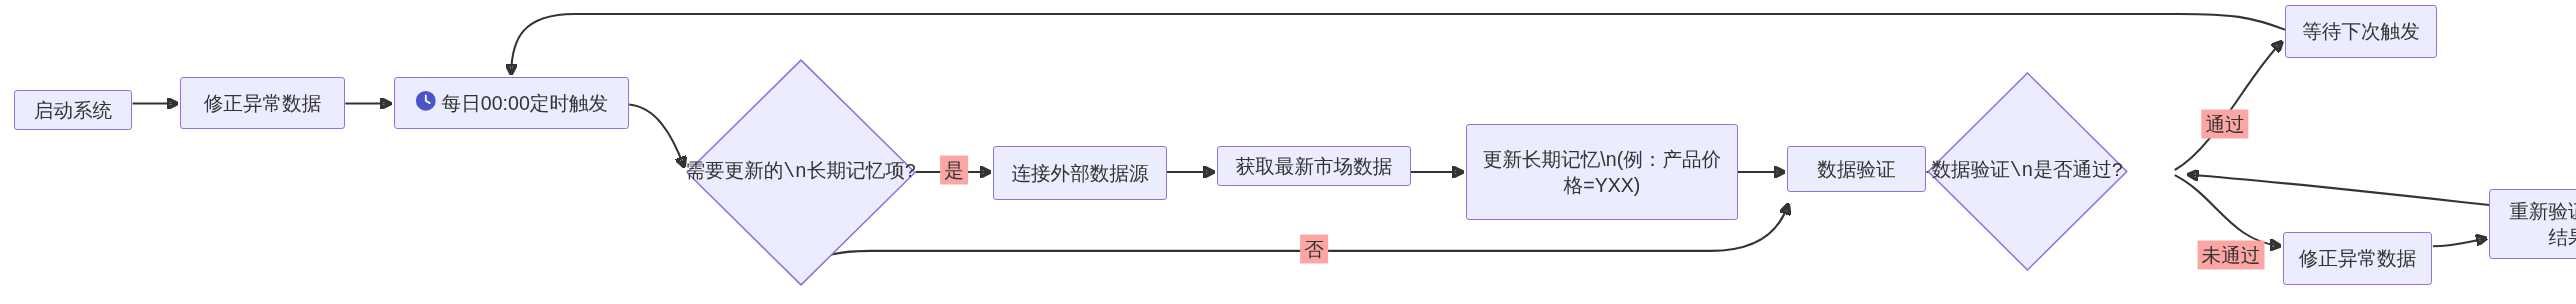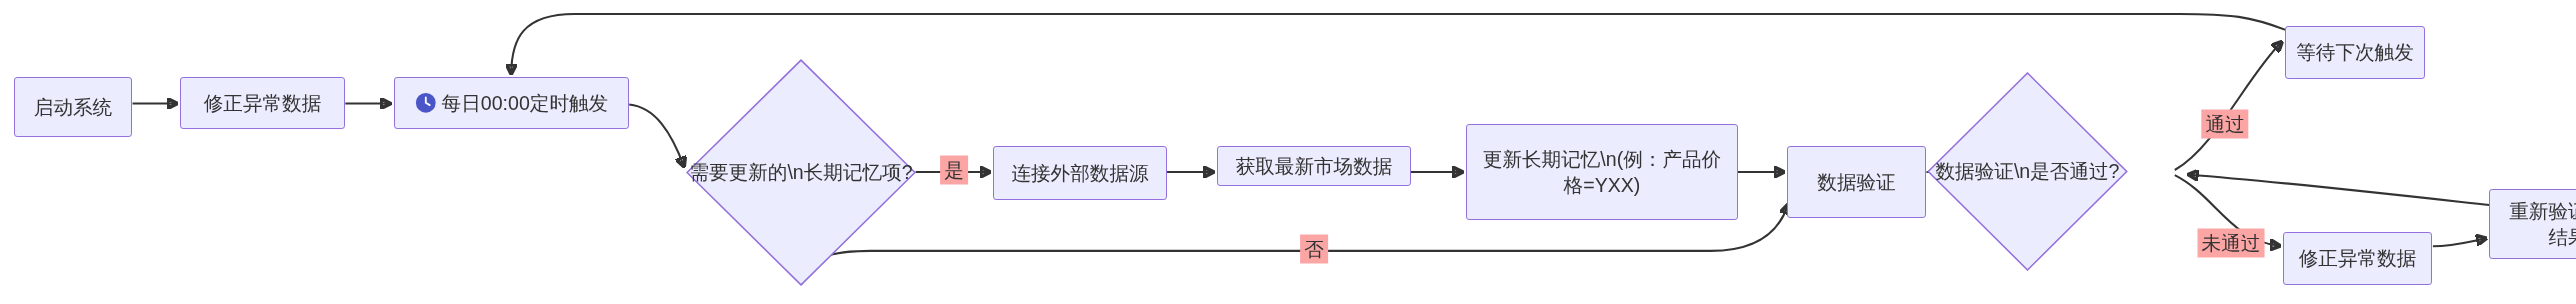--- a/index.html
+++ b/index.html
@@ -12,23 +12,23 @@
     overflow:hidden;
   }
   .edges{position:absolute;left:0;top:0;width:2686px;height:305px;z-index:1;}
   .edges path{stroke:#333333;stroke-width:4;fill:none;}
   .node{position:absolute;z-index:2;display:flex;align-items:center;justify-content:center;
         font-size:19.6px;line-height:1.35;text-align:center;}
   .box{background:#ECECFF;border:1.5px solid #9370DB;border-radius:3.1px;box-sizing:border-box;padding:0 8.2px;}
   .diamond{background:transparent;border:none;padding:0;}
   .diamond .dshape{position:absolute;left:0;top:0;}
   .diamond .dshape polygon{fill:#ECECFF;stroke:#9370DB;stroke-width:3;}
-  .diamond .nlabel{position:relative;white-space:nowrap;z-index:1;}
+  .diamond .nlabel{position:relative;white-space:nowrap;z-index:1;font-family:Liberation Mono, monospace;}
   .nlabel{display:inline-block;}
-  .iconrow{display:flex;align-items:center;gap:5.2px;white-space:nowrap;}
+  .iconrow{display:flex;align-items:flex-start;gap:5.2px;white-space:nowrap;}
   .edge-label{
     position:absolute;z-index:3;transform:translate(-50%,-50%);
     background:#fca5a5;padding:1px 4.1px;font-size:19.6px;color:#333333;white-space:nowrap;
   }
   .wrapbox-update{padding:0 14.4px;}
   .wrapbox-reval{padding:0 12.4px;}
 </style>
 </head>
 <body>
 
@@ -49,21 +49,21 @@
     <path d="M 3372 334 L 3461 334" marker-end="url(#arrow)"></path>
     <path d="M 3739 334 L 3825 334" marker-end="url(#arrow)"></path>
     <path d="M 4221 330 C 4300 285 4360 150 4428 82" marker-end="url(#arrow)"></path>
     <path d="M 4221 340 C 4300 380 4330 468 4424 477" marker-end="url(#arrow)"></path>
     <path d="M 4722 478 C 4762 478 4788 470 4824 463" marker-end="url(#arrow)"></path>
     <path d="M 4832 398 C 4650 378 4420 352 4249 339" marker-end="url(#arrow)"></path>
     <path d="M 4436 58 C 4368 32 4330 27 4230 27 L 1115 27 C 1015 27 993 75 992 142" marker-end="url(#arrow)"></path>
     <path d="M 1556 552 C 1562 505 1600 487 1690 487 L 3320 487 C 3408 487 3452 452 3470 398" marker-end="url(#arrow)"></path>
   </svg>
 
-  <div class="node box" style="left:14px;top:77px;width:118px;height:60px">
+  <div class="node box" style="left:14px;top:90px;width:118px;height:40px">
     <span class="nlabel">启动系统</span>
   </div>
 
   <div class="node box" style="left:180px;top:77px;width:165px;height:52px">
     <span class="nlabel">修正异常数据</span>
   </div>
 
   <div class="node box" style="left:394px;top:77px;width:235px;height:52px">
     <span class="iconrow">
       <svg width="21.6" height="21.6" viewBox="0 0 24 24">
@@ -86,42 +86,42 @@
   </div>
 
   <div class="node box" style="left:1217px;top:146px;width:194px;height:40px">
     <span class="nlabel">获取最新市场数据</span>
   </div>
 
   <div class="node box wrapbox-update" style="left:1466px;top:124px;width:272px;height:96px">
     <span class="nlabel">更新长期记忆\n(例：产品价格=YXX)</span>
   </div>
 
-  <div class="node box" style="left:1787px;top:146px;width:139px;height:72px">
+  <div class="node box" style="left:1787px;top:146px;width:139px;height:46px">
     <span class="nlabel">数据验证</span>
   </div>
 
   <div class="node diamond" style="left:1927px;top:72px;width:201px;height:199px">
     <svg class="dshape" width="201" height="199" viewBox="0 0 390 387">
       <polygon points="195,2 388,193.5 195,385 2,193.5"></polygon>
     </svg>
     <span class="nlabel">数据验证\n是否通过?</span>
   </div>
 
-  <div class="node box" style="left:2285px;top:26px;width:140px;height:53px">
+  <div class="node box" style="left:2285px;top:5px;width:152px;height:53px">
     <span class="nlabel">等待下次触发</span>
   </div>
 
   <div class="node box" style="left:2283px;top:232px;width:149px;height:53px">
     <span class="nlabel">修正异常数据</span>
   </div>
 
   <div class="node box wrapbox-reval" style="left:2489px;top:189px;width:158px;height:70px">
     <span class="nlabel">重新验证修正结果</span>
   </div>
 
   <div class="edge-label" style="left:954px;top:170px">是</div>
   <div class="edge-label" style="left:1314px;top:249px">否</div>
   <div class="edge-label" style="left:2225px;top:124px">通过</div>
-  <div class="edge-label" style="left:2231px;top:243px">未通过</div>
+  <div class="edge-label" style="left:2231px;top:255px">未通过</div>
 
 </div>
 
 
 </body></html>

